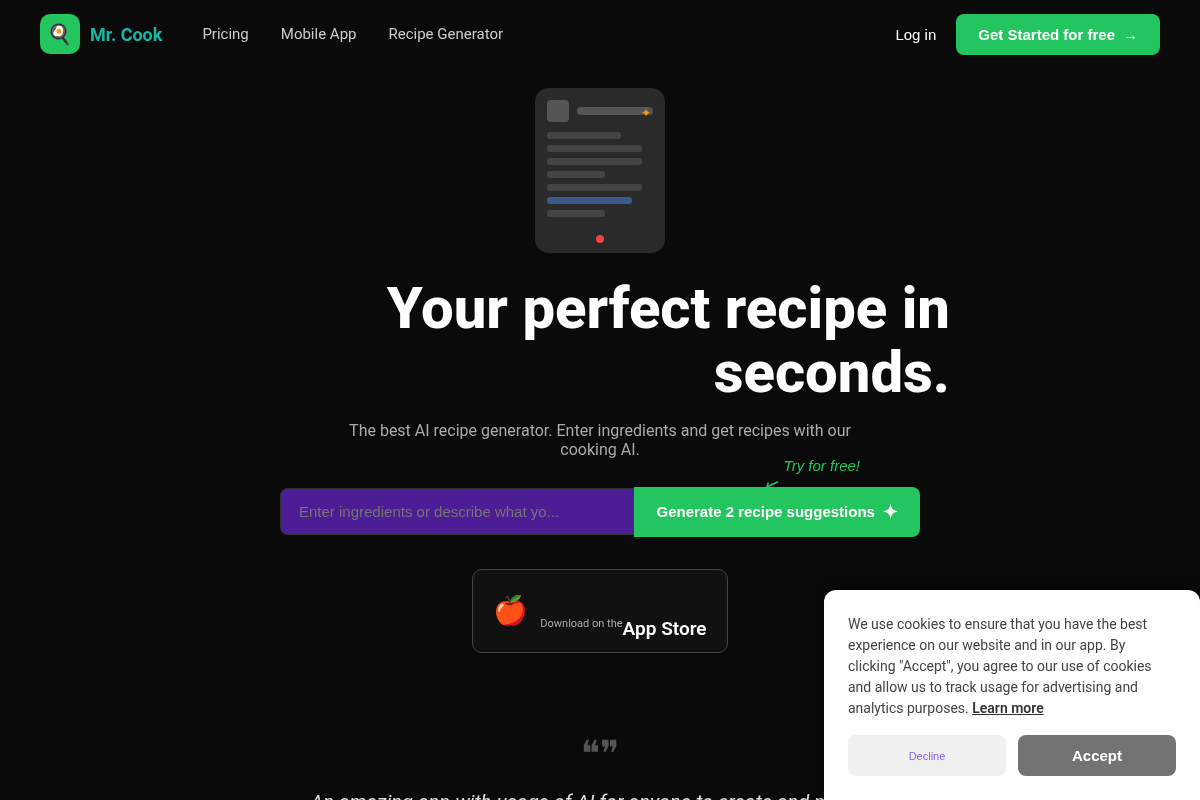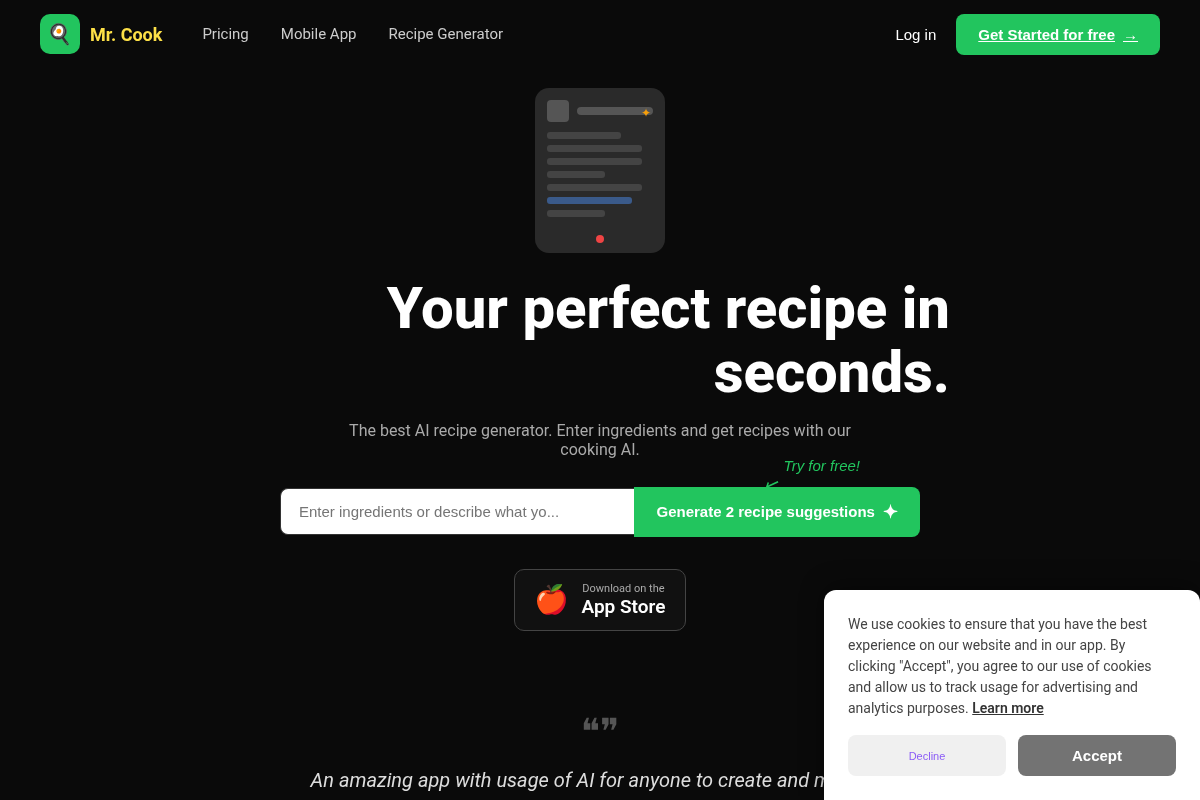--- a/index.html
+++ b/index.html
@@ -31,21 +31,21 @@
       background: #22c55e;
       border-radius: 10px;
       display: flex;
       align-items: center;
       justify-content: center;
       font-size: 20px;
     }
     .nav-logo-text {
       font-size: 18px;
       font-weight: 700;
-      color: #fde047;
+      color: #14b8a6;
     }
     .nav-links {
       display: flex;
       gap: 32px;
       flex: 1;
     }
     .nav-link {
       color: #ccc;
       text-decoration: none;
       font-size: 15px;
@@ -68,21 +68,20 @@
       color: #fff;
       border: none;
       padding: 12px 22px;
       border-radius: 8px;
       font-size: 15px;
       font-weight: 600;
       cursor: pointer;
       display: flex;
       align-items: center;
       gap: 8px;
-      text-decoration: underline;
     }
 
     
     .hero {
       display: flex;
       flex-direction: column;
       align-items: center;
       padding: 20px 20px 60px;
       text-align: center;
     }
@@ -187,21 +186,21 @@
       position: absolute;
       top: -14px;
       right: 140px;
       color: #22c55e;
       font-size: 18px;
       transform: rotate(20deg);
     }
     .ingredients-input {
       flex: 1;
       padding: 14px 18px;
-      background: #ffffff;
+      background: #4c1d95;
       border: 1px solid #333;
       border-right: none;
       border-radius: 8px 0 0 8px;
       color: #888;
       font-size: 15px;
       outline: none;
     }
     .btn-generate {
       background: #22c55e;
       color: #fff;
@@ -235,21 +234,22 @@
       cursor: pointer;
       text-decoration: none;
       color: #fff;
       min-width: 160px;
     }
     .store-btn-icon {
       font-size: 28px;
     }
     .store-btn-text {
       display: flex;
-      flex-direction: column;
+      flex-direction: row;
+      margin-top: 35px;
     }
     .store-btn-small {
       font-size: 11px;
       color: #aaa;
     }
     .store-btn-large {
       font-size: 19px;
       font-weight: 600;
     }
     .google-play-icon {

